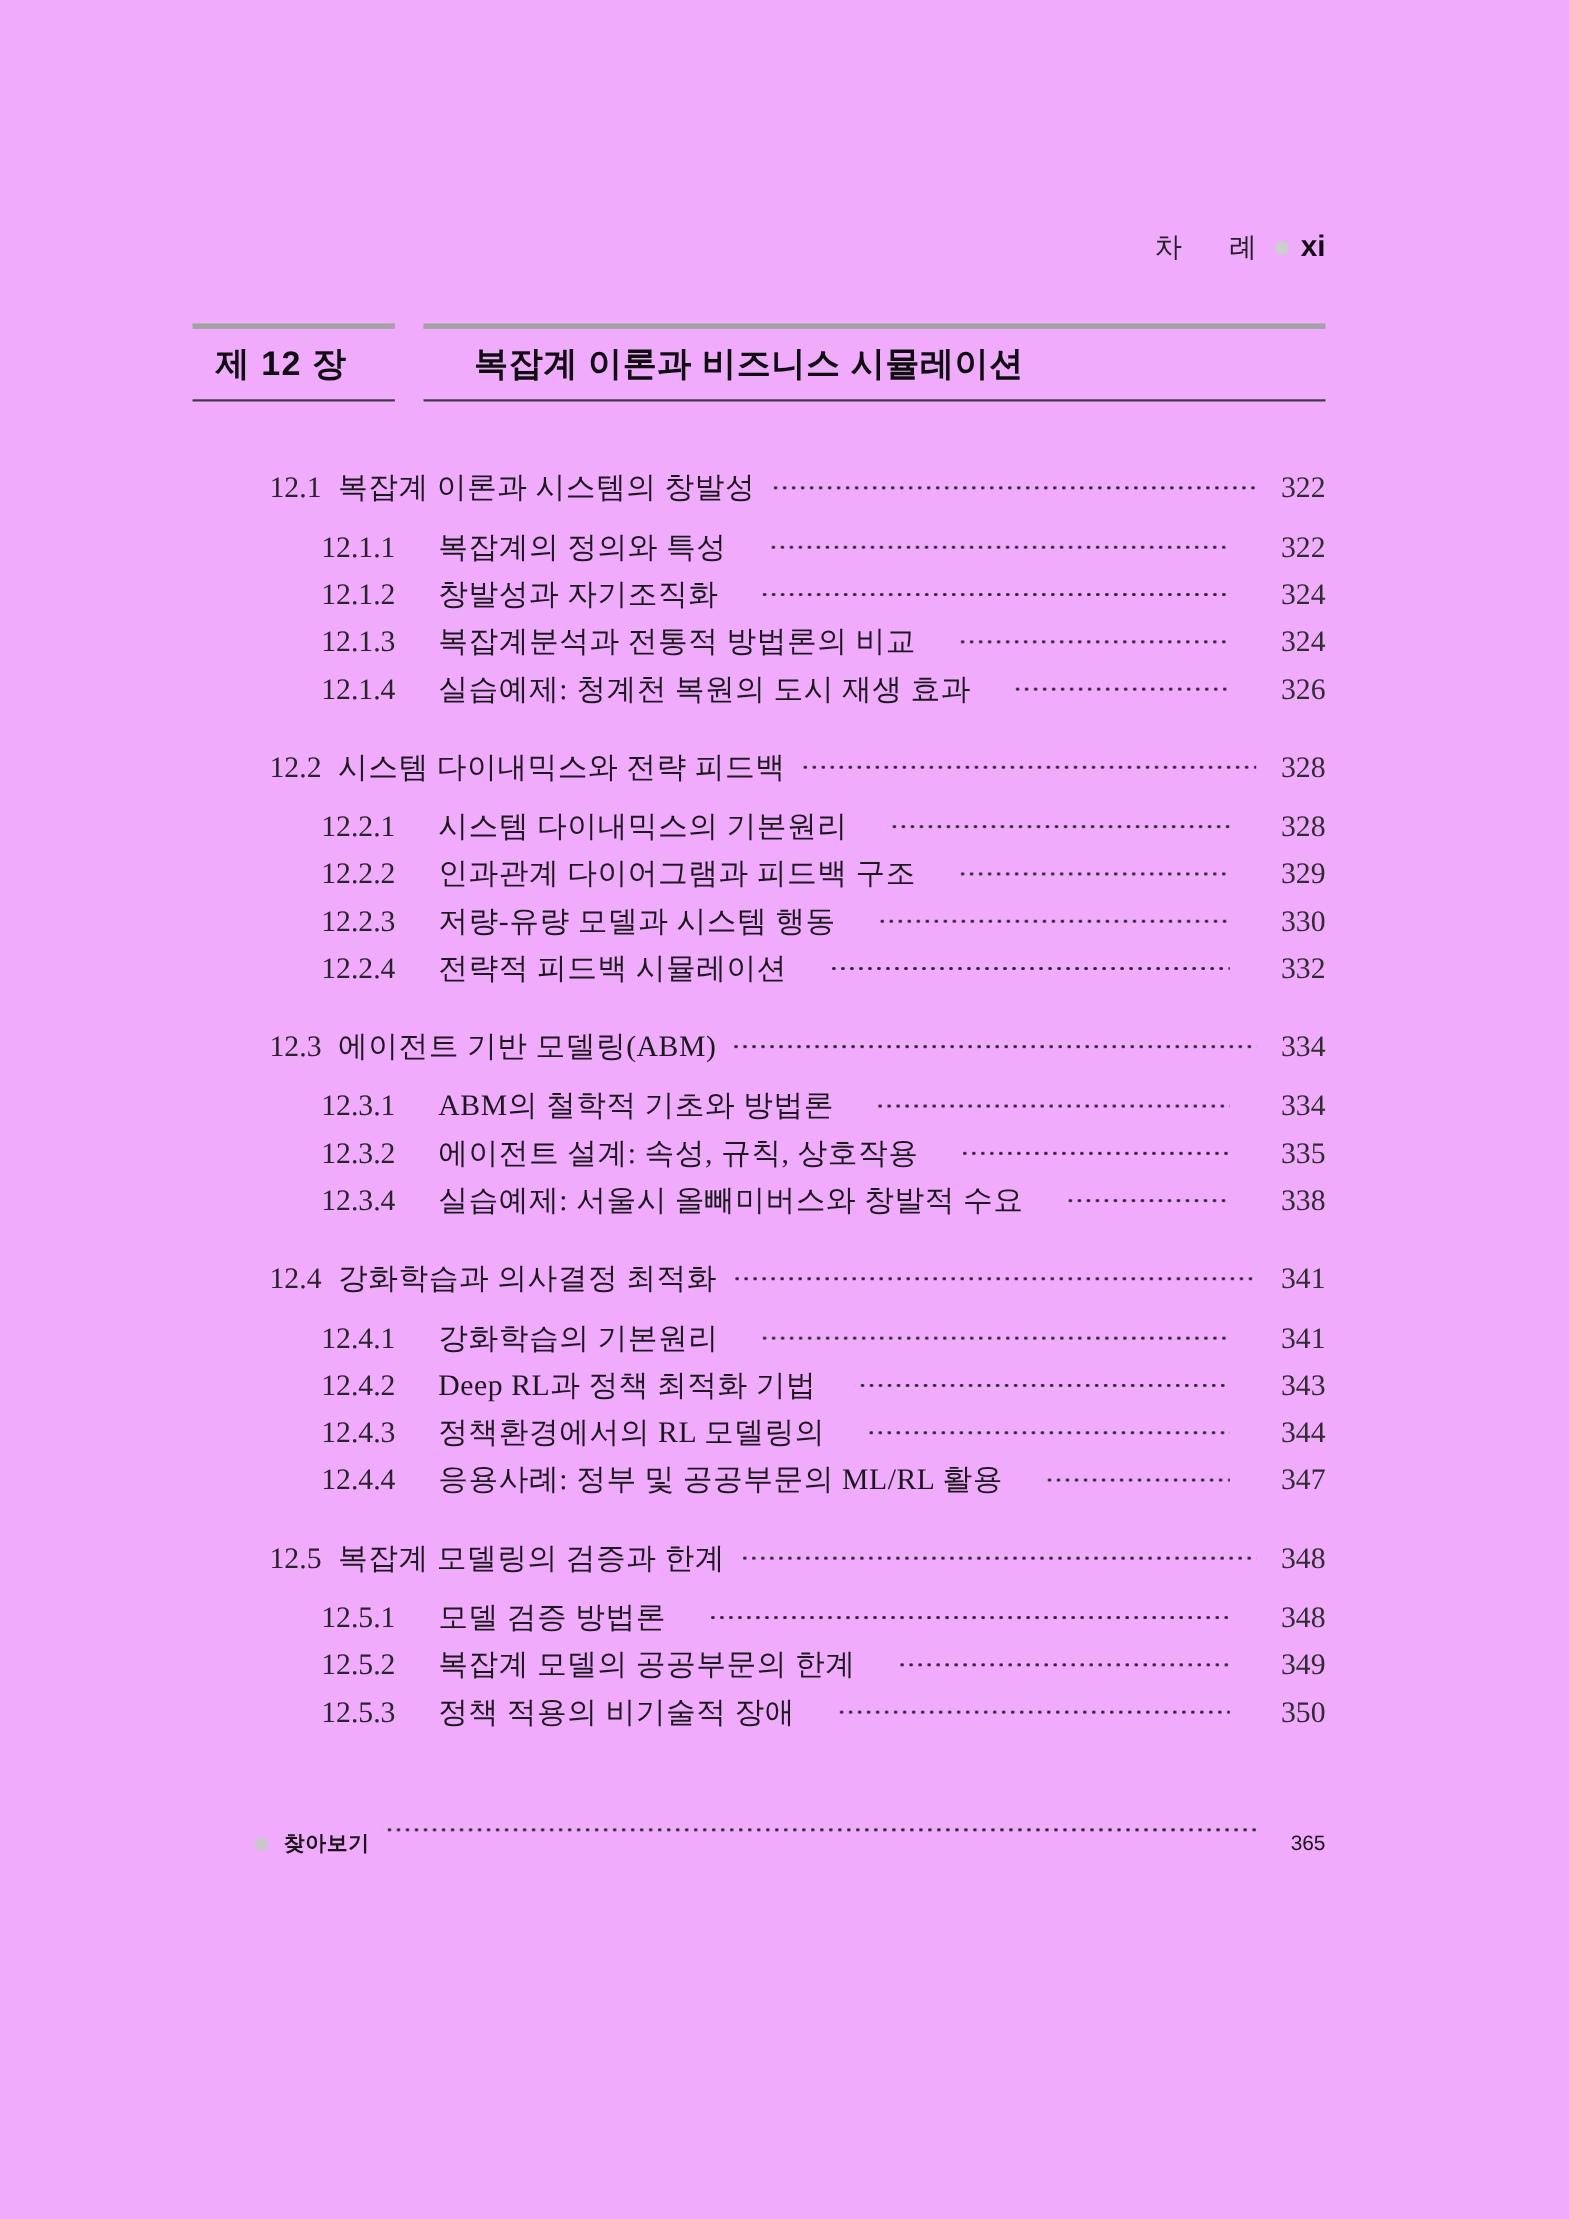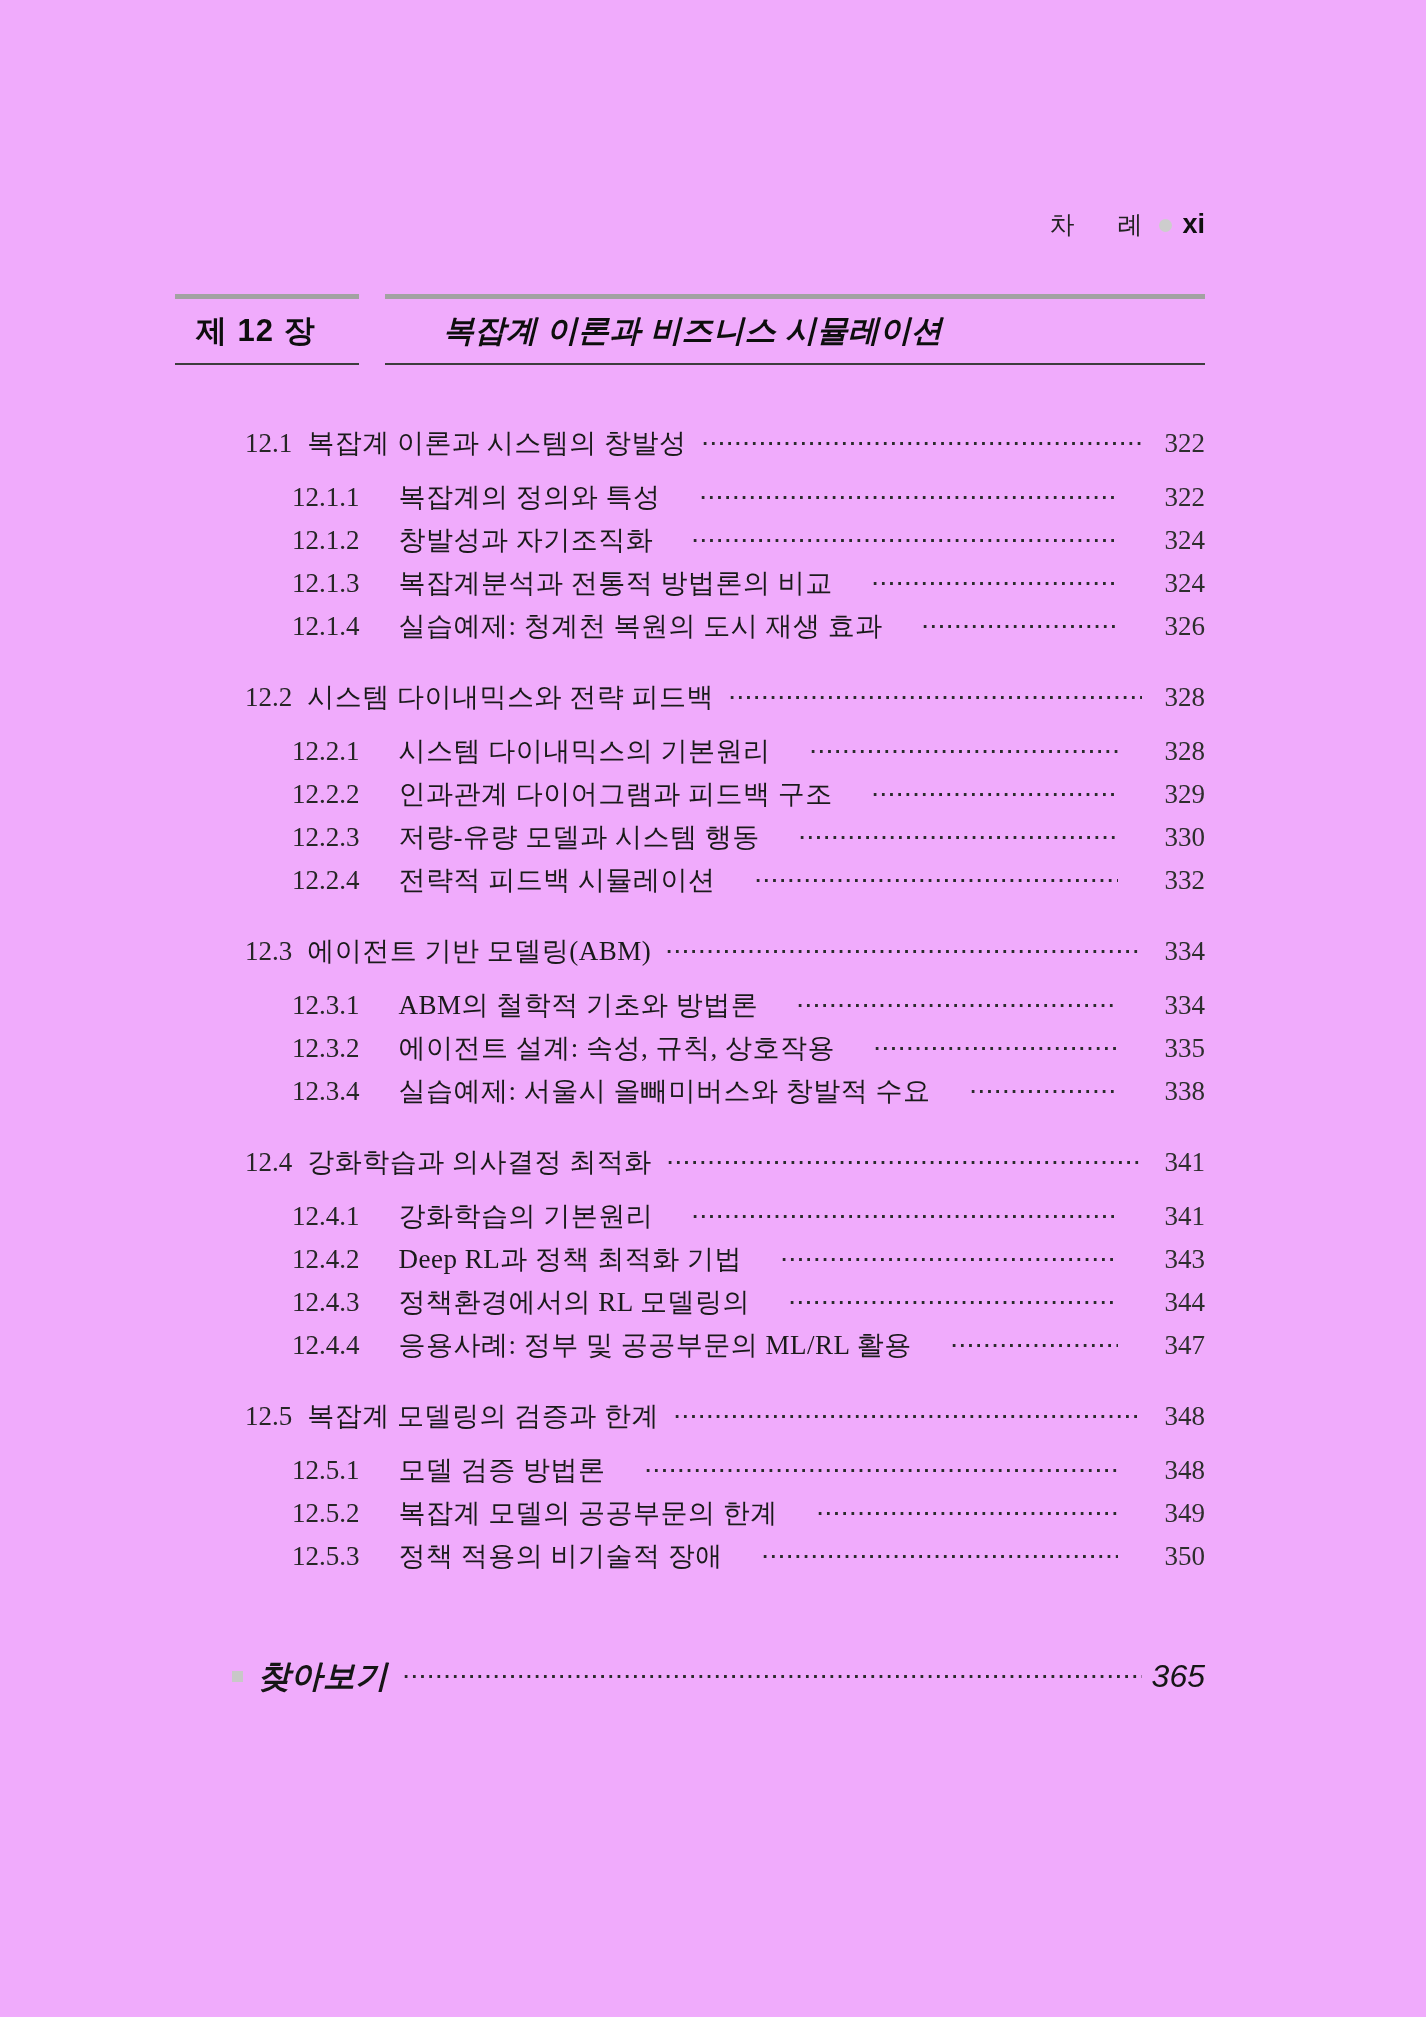--- a/index.html
+++ b/index.html
@@ -30,21 +30,21 @@
   .rule.dark { top:363px; height:2px; background:#3d3d3d; }
   .rule.seg-left  { left:175px; width:184px; }
   .rule.seg-right { left:385px; width:820px; }
   .chapter-label, .chapter-title {
     position:absolute; top:312px;
     font-family:"Liberation Sans","DejaVu Sans",sans-serif;
     font-weight:bold; font-size:31px; color:#0e0e0e;
     white-space:nowrap; line-height:1.2;
   }
   .chapter-label { left:196px; letter-spacing:1px; }
-  .chapter-title { left:443px; letter-spacing:0.5px;font-style:italic; }
+  .chapter-title { left:431px; letter-spacing:0.5px; }
 
   
   .toc { position:absolute; top:422px; left:245px; width:960px; }
   .section-block + .section-block { margin-top:28px; }
   .row {
     display:flex; align-items:baseline;
     height:43px; line-height:43px;
     font-size:27px; white-space:nowrap;
   }
   .row.sec { margin-bottom:11px; }
@@ -55,24 +55,24 @@
     flex:1; height:17px; margin-left:12px; min-width:30px;
     background-image:radial-gradient(circle, #2a2a2a 1.45px, rgba(0,0,0,0) 1.6px);
     background-size:8.2px 17px;
     background-repeat:repeat-x;
     background-position:2px center;
   }
   .pageno { margin-left:9px; min-width:54px; text-align:right; color:#2e2e2e; }
 
   
   .index-row {
-    display:flex; align-items:center;
+    display:flex; align-items:flex-start;
     height:43px; line-height:43px;
     margin-top:77px; margin-left:-13px;
-    font-size:32px; white-space:nowrap;font-style:italic;
+    font-size:19px; white-space:nowrap;
   }
   .index-bullet { width:11px; height:11px; background:#c8c8c8; margin-right:15px; align-self:center; }
   .index-label {
     font-family:"Liberation Sans","DejaVu Sans",sans-serif;
     font-weight:600; color:#161616; letter-spacing:0.5px;
   }
   .index-page {
     margin-left:9px; min-width:54px; text-align:right;
     font-family:"Liberation Sans","DejaVu Sans",sans-serif;
     color:#161616;

